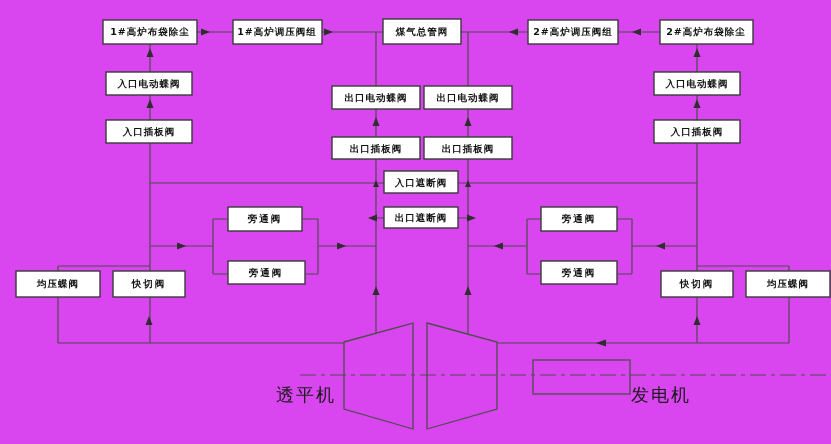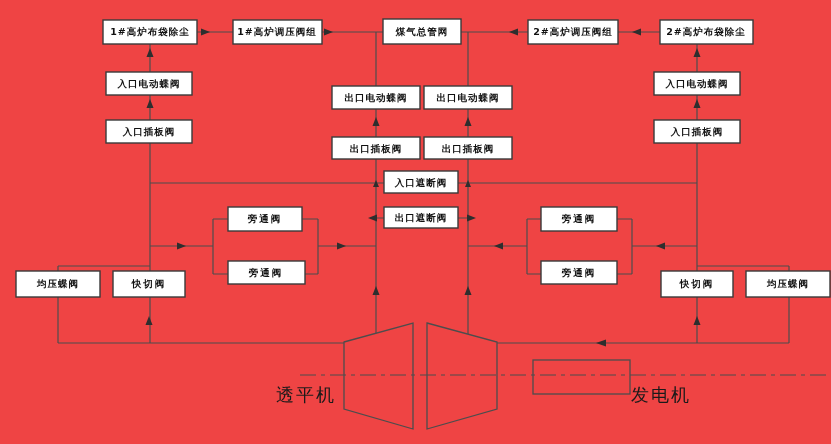--- a/index.html
+++ b/index.html
@@ -1,16 +1,16 @@
 <!DOCTYPE html>
 <html><head>
 <meta charset="utf-8">
 <style>
   html,body{margin:0;padding:0;background:#ffffff;}
-  .canvas{position:relative;width:831px;height:444px;background:#ef4444;overflow:hidden;
+  .canvas{position:relative;width:831px;height:444px;background:#d946ef;overflow:hidden;
           font-family:"DejaVu Sans",sans-serif;}
   svg{display:block}
   .pipe{stroke:#4d4d4d;stroke-width:1.2;fill:none;}
   .nodebox{fill:#ffffff;stroke:#3a3a3a;stroke-width:1.4;}
   .nodetext{font-family:"DejaVu Sans",sans-serif;font-size:9.5px;font-weight:bold;fill:#111111;
             letter-spacing:1px;text-anchor:middle;}
   .smalltext{letter-spacing:2px;}
   .bigtext{font-family:"DejaVu Sans",sans-serif;font-size:18px;fill:#1a1a1a;text-anchor:middle;letter-spacing:2px;}
   .arrow{fill:#2e2e2e;stroke:none;}
   .machine{fill:none;stroke:#4d4d4d;stroke-width:1.3;}

